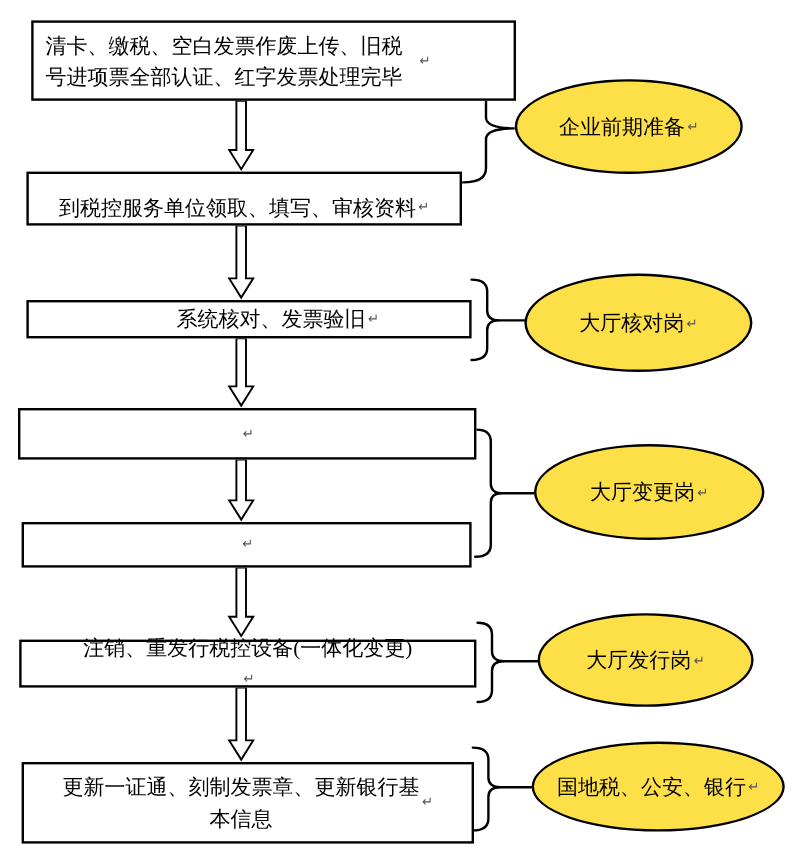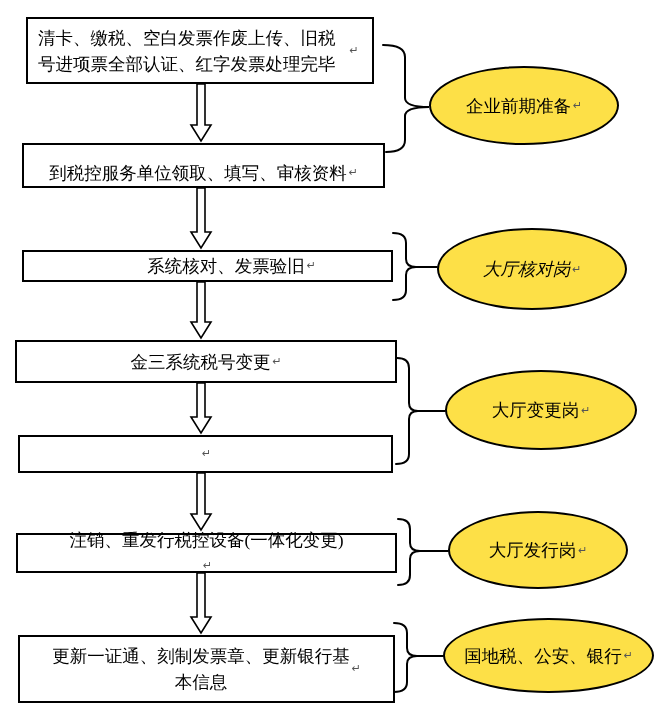--- a/index.html
+++ b/index.html
@@ -37,30 +37,30 @@
     font-size:17.5px;
     z-index:2;
   }
   .eol{
     font-size:11px;
     color:#555;
     margin-left:2px;
     font-family:"DejaVu Sans",sans-serif;
   }
   
-  .b1{left:26px;top:17px;width:348px;height:67px;gap:12px;}
+  .b1{left:26px;top:17px;width:404px;height:67px;gap:12px;}
   .b2{left:22px;top:143px;width:363px;height:45px;align-items:flex-end;}
   .b3{left:22px;top:250px;width:371px;height:32px;padding-left:48px;}
   .b4{left:15px;top:340px;width:382px;height:43px;}
   .b5{left:18px;top:435px;width:375px;height:38px;}
   .b6{left:16px;top:533px;width:381px;height:40px;flex-direction:column;}
   .b7{left:18px;top:635px;width:377px;height:68px;}
   
   .e1{left:429px;top:66px;width:190px;height:79px;}
-  .e2{left:437px;top:228px;width:190px;height:82px;font-style:italic;}
+  .e2{left:437px;top:228px;width:190px;height:82px;}
   .e3{left:445px;top:370px;width:192px;height:80px;align-items:center;}
   .e4{left:448px;top:511px;width:180px;height:78px;}
   .e5{left:443px;top:618px;width:211px;height:75px;}
 </style>
 </head>
 <body>
 
 <div class="stage-canvas">
 
   <svg class="connectors" width="661" height="720" viewBox="0 0 661 720">
@@ -92,21 +92,20 @@
   </div>
   <div class="flow-box b2">
     <span class="t">到税控服务单位领取、填写、审核资料</span>
       <span class="eol">↵</span>
   </div>
   <div class="flow-box b3">
     <span class="t">系统核对、发票验旧</span>
       <span class="eol">↵</span>
   </div>
   <div class="flow-box b4">
-    <span class="t">金三系统税号变更</span>
       <span class="eol">↵</span>
   </div>
   <div class="flow-box b5">
       <span class="eol">↵</span>
   </div>
   <div class="flow-box b6">
     <span class="t">注销、重发行税控设备(一体化变更)</span>
       <span class="eol">↵</span>
   </div>
   <div class="flow-box b7">

